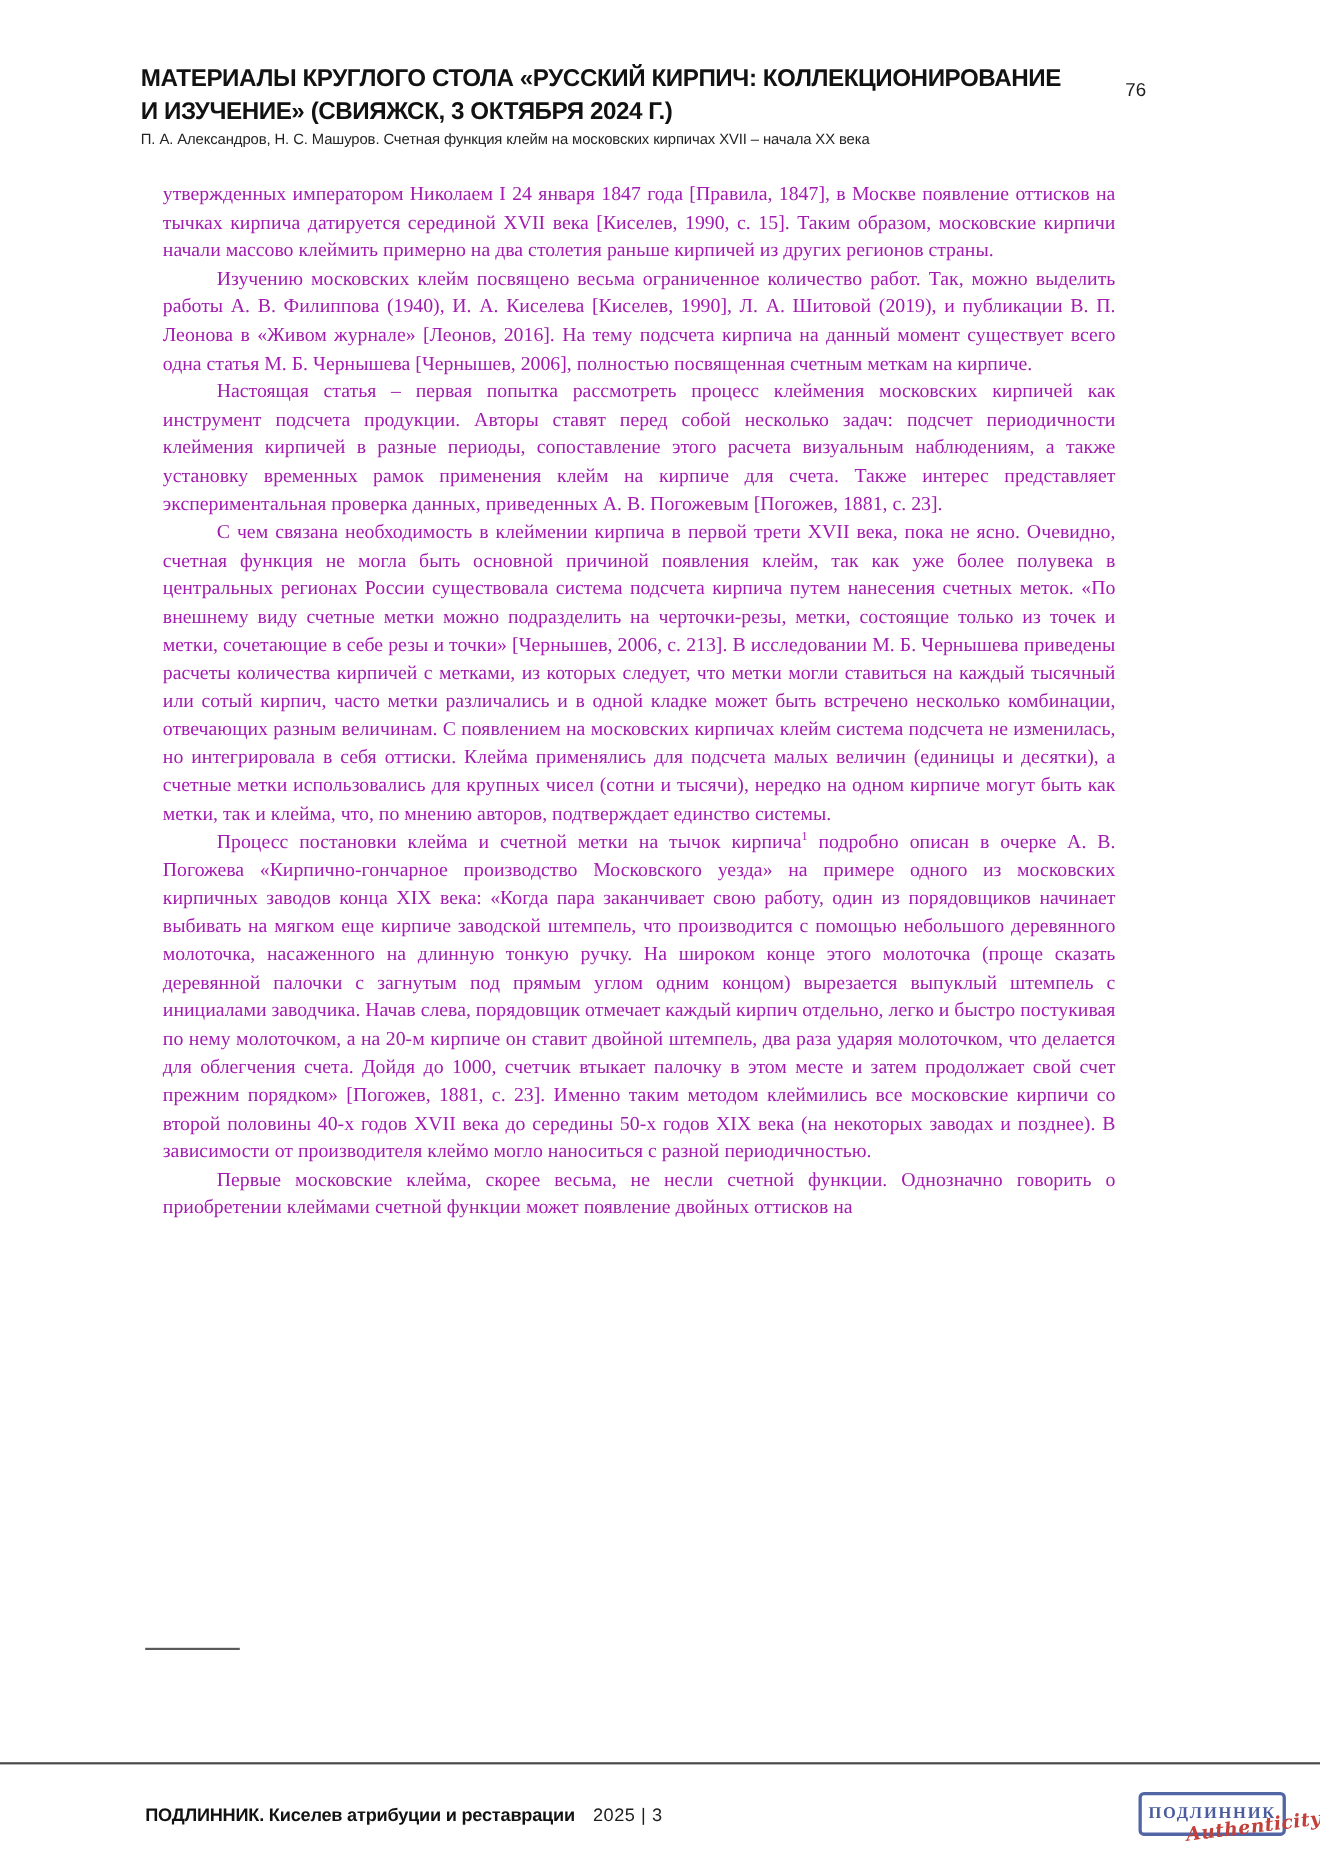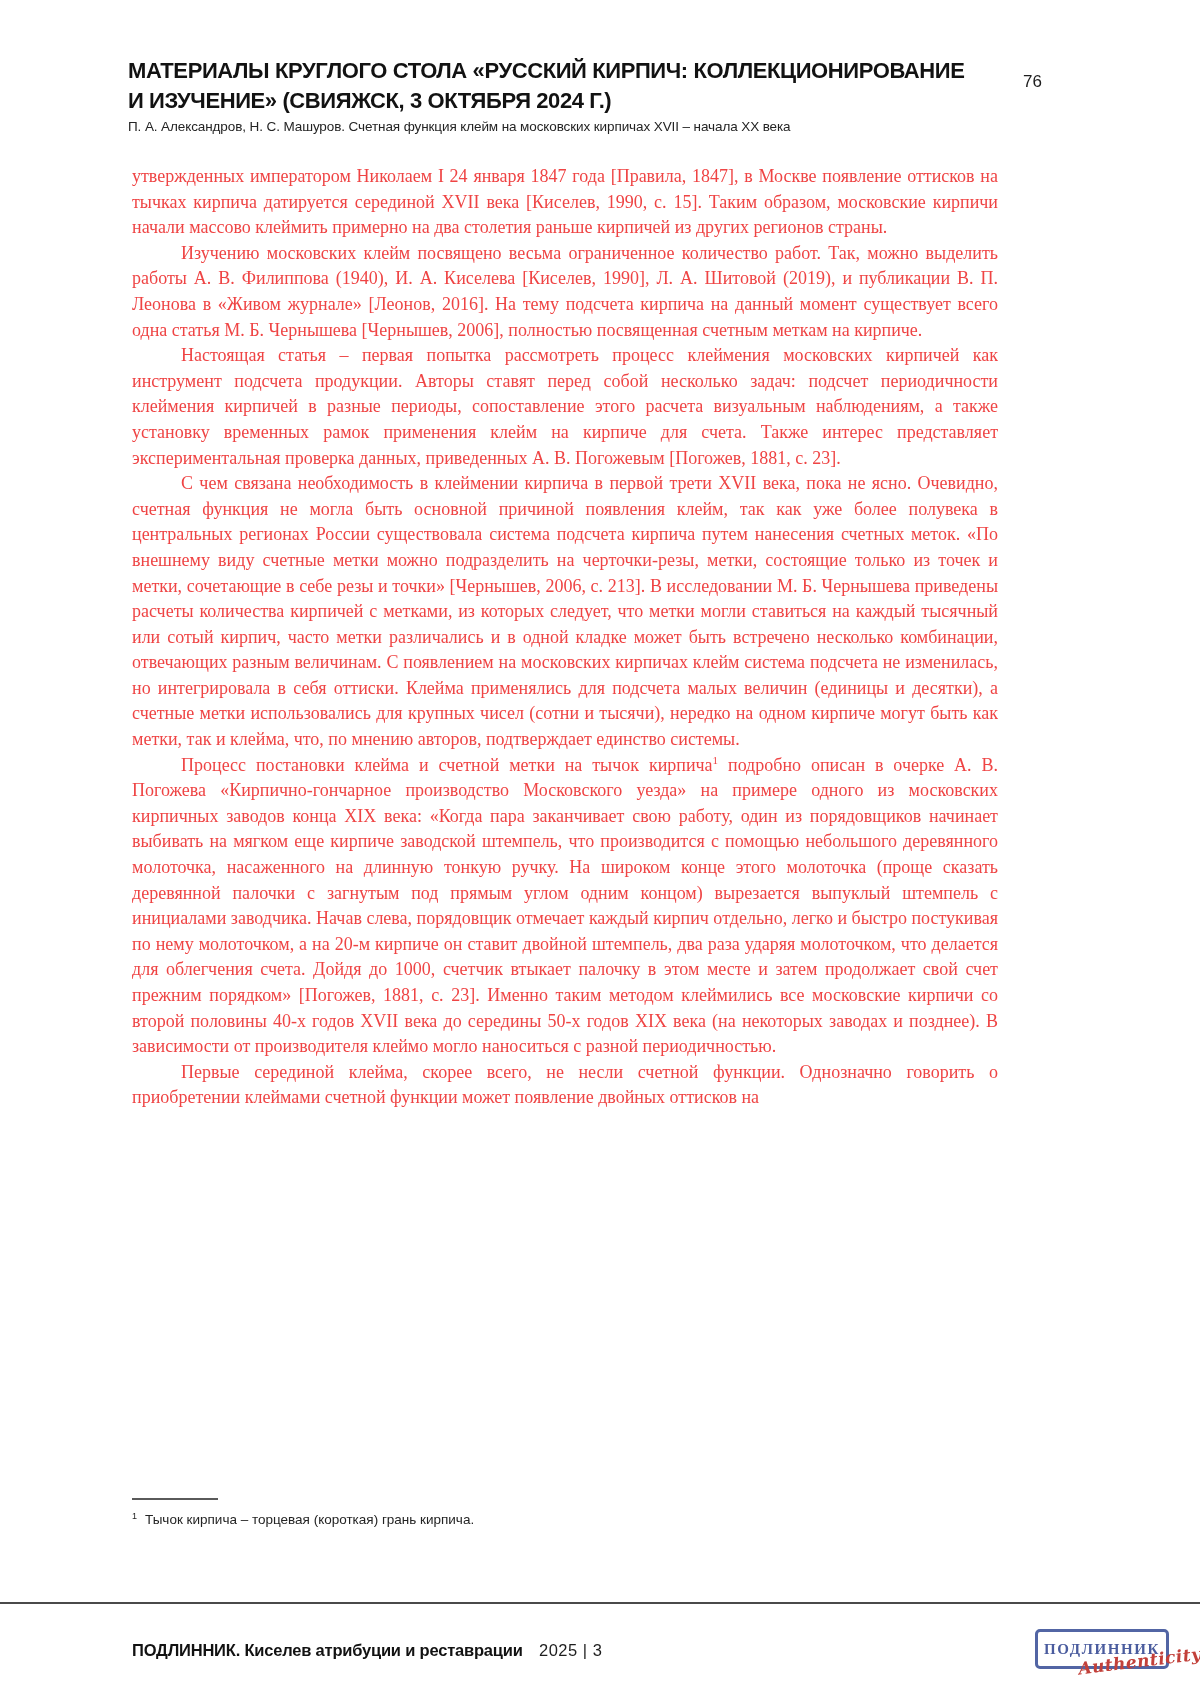--- a/index.html
+++ b/index.html
@@ -42,27 +42,27 @@
     left: 1023px;
     top: 72px;
     font-family: "Liberation Sans", sans-serif;
     font-size: 17px;
     color: #1e1e1e;
   }
 
   
   .content {
     position: absolute;
-    left: 132px;
+    left: 148px;
     top: 164px;
     width: 866px;
     text-align: justify;
     font-size: 18px;
     line-height: 25.6px;
-    color: #ef4444;
+    color: #a21caf;
     hyphens: auto;
     -webkit-hyphens: auto;
   }
   .content p { margin: 0; text-indent: 49px; }
   .content p.no-indent { text-indent: 0; }
   .content sup {
     font-size: 11px;
     line-height: 0;
     vertical-align: super;
   }
@@ -171,27 +171,26 @@
     <p>
       <span>Настоящая статья – первая попытка рассмотреть процесс клеймения московских кирпичей как инструмент подсчета продукции. Авторы ставят перед собой несколько задач: подсчет периодичности клеймения кирпичей в разные периоды, сопоставление этого расчета визуальным наблюдениям, а также установку временных рамок применения клейм на кирпиче для счета. Также интерес представляет экспериментальная проверка данных, приведенных А. В. Погожевым [Погожев, 1881, с. 23].</span>
     </p>
     <p>
       <span>С чем связана необходимость в клеймении кирпича в первой трети XVII века, пока не ясно. Очевидно, счетная функция не могла быть основной причиной появления клейм, так как уже более полувека в центральных регионах России существовала система подсчета кирпича путем нанесения счетных меток. «По внешнему виду счетные метки можно подразделить на черточки-резы, метки, состоящие только из точек и метки, сочетающие в себе резы и точки» [Чернышев, 2006, с. 213]. В исследовании М. Б. Чернышева приведены расчеты количества кирпичей с метками, из которых следует, что метки могли ставиться на каждый тысячный или сотый кирпич, часто метки различались и в одной кладке может быть встречено несколько комбинации, отвечающих разным величинам. С появлением на московских кирпичах клейм система подсчета не изменилась, но интегрировала в себя оттиски. Клейма применялись для подсчета малых величин (единицы и десятки), а счетные метки использовались для крупных чисел (сотни и тысячи), нередко на одном кирпиче могут быть как метки, так и клейма, что, по мнению авторов, подтверждает единство системы.</span>
     </p>
     <p>
       <span>Процесс постановки клейма и счетной метки на тычок кирпича</span><sup>1</sup><span> подробно описан в очерке А. В. Погожева «Кирпично-гончарное производство Московского уезда» на примере одного из московских кирпичных заводов конца XIX века: «Когда пара заканчивает свою работу, один из порядовщиков начинает выбивать на мягком еще кирпиче заводской штемпель, что производится с помощью небольшого деревянного молоточка, насаженного на длинную тонкую ручку. На широком конце этого молоточка (проще сказать деревянной палочки с загнутым под прямым углом одним концом) вырезается выпуклый штемпель с инициалами заводчика. Начав слева, порядовщик отмечает каждый кирпич отдельно, легко и быстро постукивая по нему молоточком, а на 20-м кирпиче он ставит двойной штемпель, два раза ударяя молоточком, что делается для облегчения счета. Дойдя до 1000, счетчик втыкает палочку в этом месте и затем продолжает свой счет прежним порядком» [Погожев, 1881, с. 23]. Именно таким методом клеймились все московские кирпичи со второй половины 40-х годов XVII века до середины 50-х годов XIX века (на некоторых заводах и позднее). В зависимости от производителя клеймо могло наноситься с разной периодичностью.</span>
     </p>
     <p>
-      <span>Первые серединой клейма, скорее всего, не несли счетной функции. Однозначно говорить о приобретении клеймами счетной функции может появление двойных оттисков на</span>
+      <span>Первые московские клейма, скорее весьма, не несли счетной функции. Однозначно говорить о приобретении клеймами счетной функции может появление двойных оттисков на</span>
     </p>
   </div>
 
   <div class="footnote">
     <div class="footnote-rule"></div>
-    <div><sup>1</sup><span>Тычок кирпича – торцевая (короткая) грань кирпича.</span></div>
   </div>
 
   <div class="footer-rule"></div>
 
   <div class="footer-text">
     <span>ПОДЛИННИК.</span>
     <span>Киселев атрибуции и реставрации</span>
     <span class="footer-issue">2025 | 3</span>
   </div>
 

